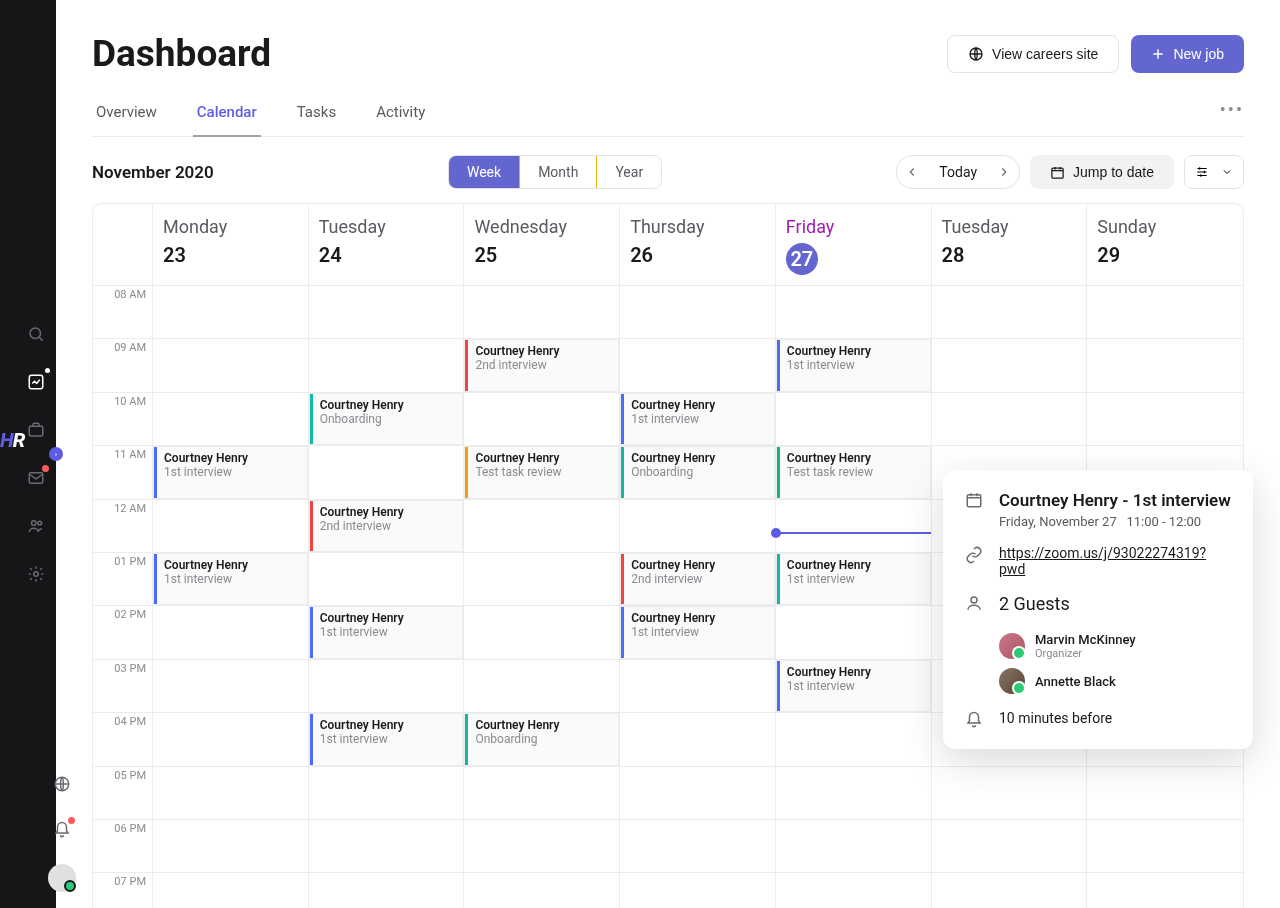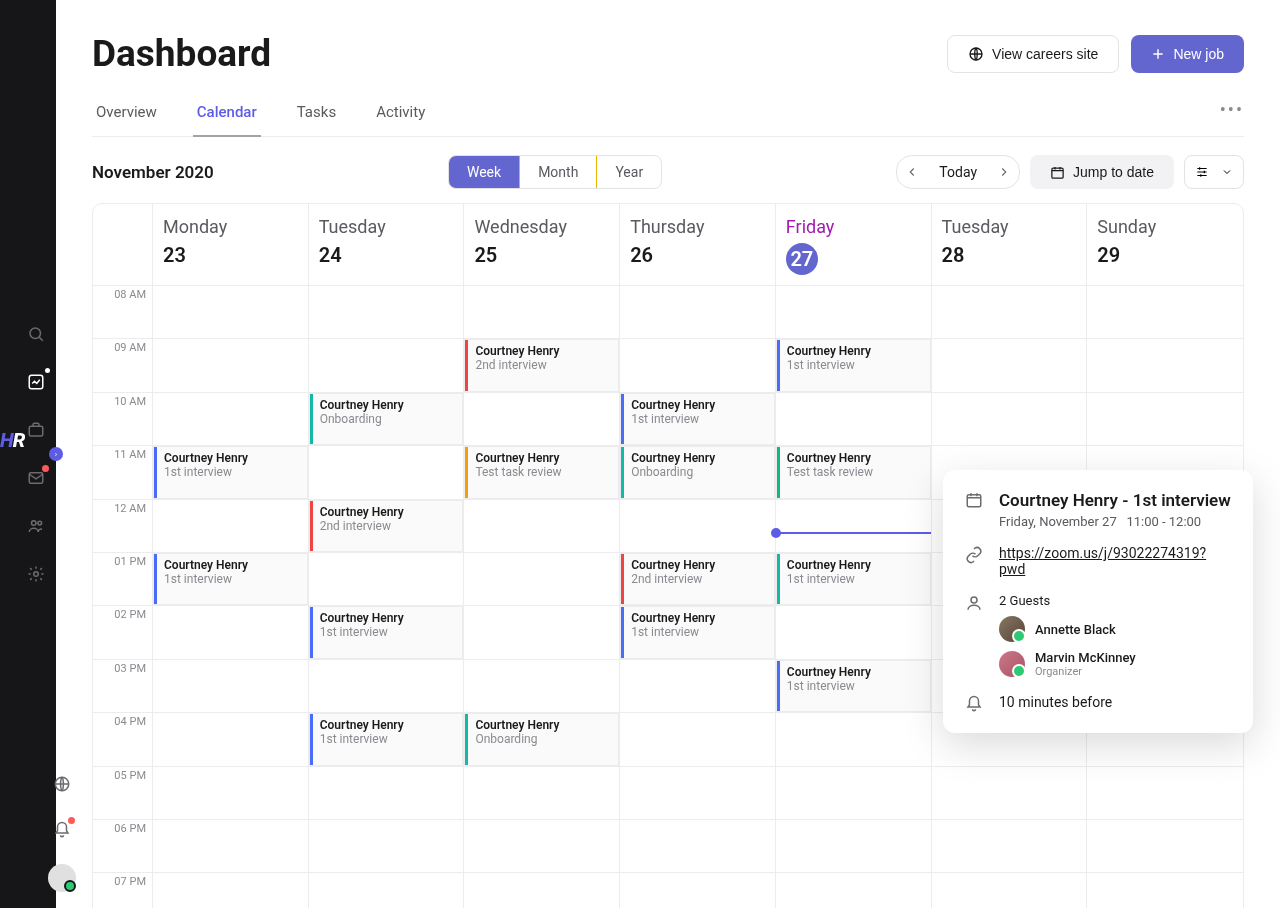--- a/index.html
+++ b/index.html
@@ -73,21 +73,21 @@
 .now-dot { position: absolute; left: -5px; top: -4px; width: 10px; height: 10px; background: #5e5ce6; border-radius: 50%; }
 
 
 .popover { position: absolute; background: #fff; border-radius: 12px; box-shadow: 0 12px 40px rgba(0,0,0,0.15); padding: 20px 22px; width: 310px; z-index: 20; }
 .pop-row { display: flex; gap: 16px; align-items: flex-start; margin-bottom: 16px; }
 .pop-row:last-child { margin-bottom: 0; }
 .pop-icon { width: 18px; height: 18px; color: #6b6b70; flex-shrink: 0; margin-top: 1px; }
 .pop-title { font-size: 17px; font-weight: 600; margin-bottom: 4px; }
 .pop-sub { font-size: 13px; color: #5a5a60; }
 .pop-link { font-size: 14px; color: #1a1a1a; text-decoration: underline; }
-.pop-guests { font-size: 13px; margin-bottom: 8px; }
+.pop-guests { font-size: 18px; margin-bottom: 18px; }
 .guest { display: flex; align-items: center; gap: 10px; margin-top: 8px; }
 .guest-av { width: 26px; height: 26px; border-radius: 50%; background: linear-gradient(135deg,#c78,#a56); position: relative; flex-shrink: 0; }
 .guest-av.g2 { background: linear-gradient(135deg,#876,#543); }
 .guest-av::after { content: ""; position: absolute; bottom: -1px; right: -1px; width: 10px; height: 10px; background: #2dca73; border-radius: 50%; border: 2px solid #fff; }
 .guest-name { font-size: 13px; font-weight: 500; }
 .guest-role { font-size: 11px; color: #8a8a90; }
 .pop-reminder { font-size: 14px; }
 
 svg { display: block; }
 </style>
@@ -481,32 +481,32 @@
   <div class="pop-row">
     <div class="pop-icon">
         <svg width="18" height="18" viewBox="0 0 24 24" fill="none" stroke="currentColor" stroke-width="2">
           <circle cx="12" cy="8" r="4"></circle>
           <path d="M4 21c0-4 4-6 8-6s8 2 8 6"></path>
         </svg>
       </div>
     <div style="flex:1">
       <div class="pop-guests">2 Guests</div>
       <div class="guest">
-        <div class="guest-av g2"></div>
-        <div>
-            <div class="guest-name">Annette Black</div>
-          </div>
-      </div>
-      <div class="guest">
         <div class="guest-av"></div>
         <div>
             <div class="guest-name">Marvin McKinney</div>
             <div class="guest-role">Organizer</div>
           </div>
       </div>
+      <div class="guest">
+        <div class="guest-av g2"></div>
+        <div>
+            <div class="guest-name">Annette Black</div>
+          </div>
+      </div>
     </div>
   </div>
   <div class="pop-row">
     <div class="pop-icon">
         <svg width="18" height="18" viewBox="0 0 24 24" fill="none" stroke="currentColor" stroke-width="2">
           <path d="M6 8a6 6 0 1112 0v5l2 3H4l2-3V8zM10 19a2 2 0 004 0"></path>
         </svg>
       </div>
     <div class="pop-reminder">10 minutes before</div>
   </div>

